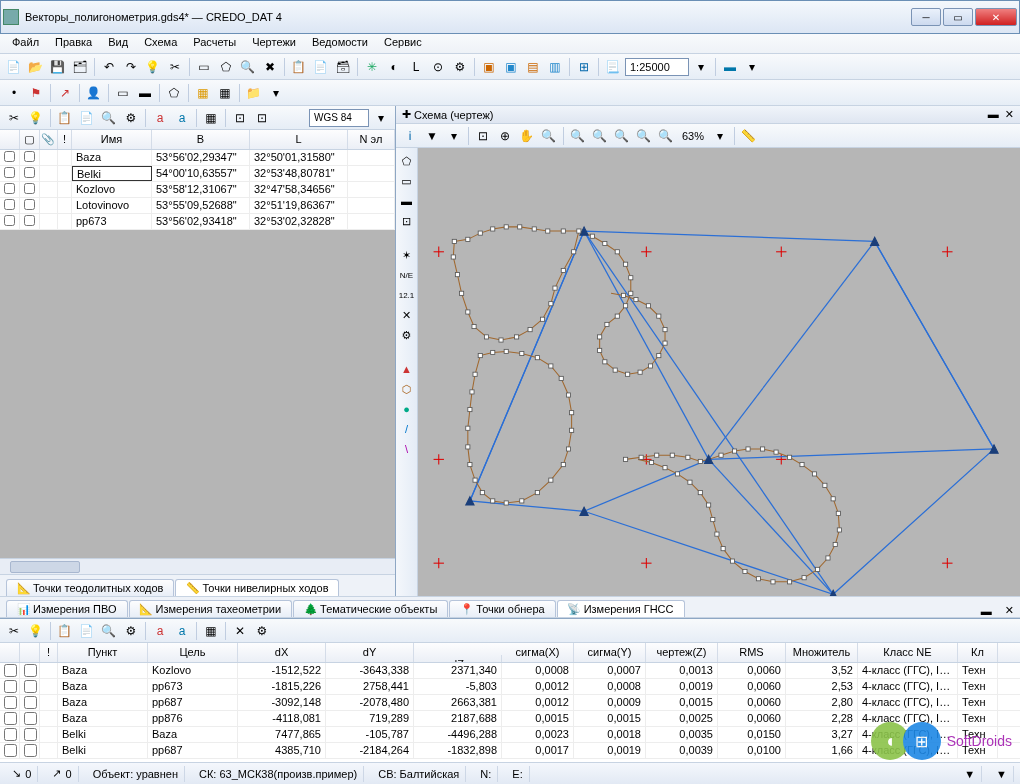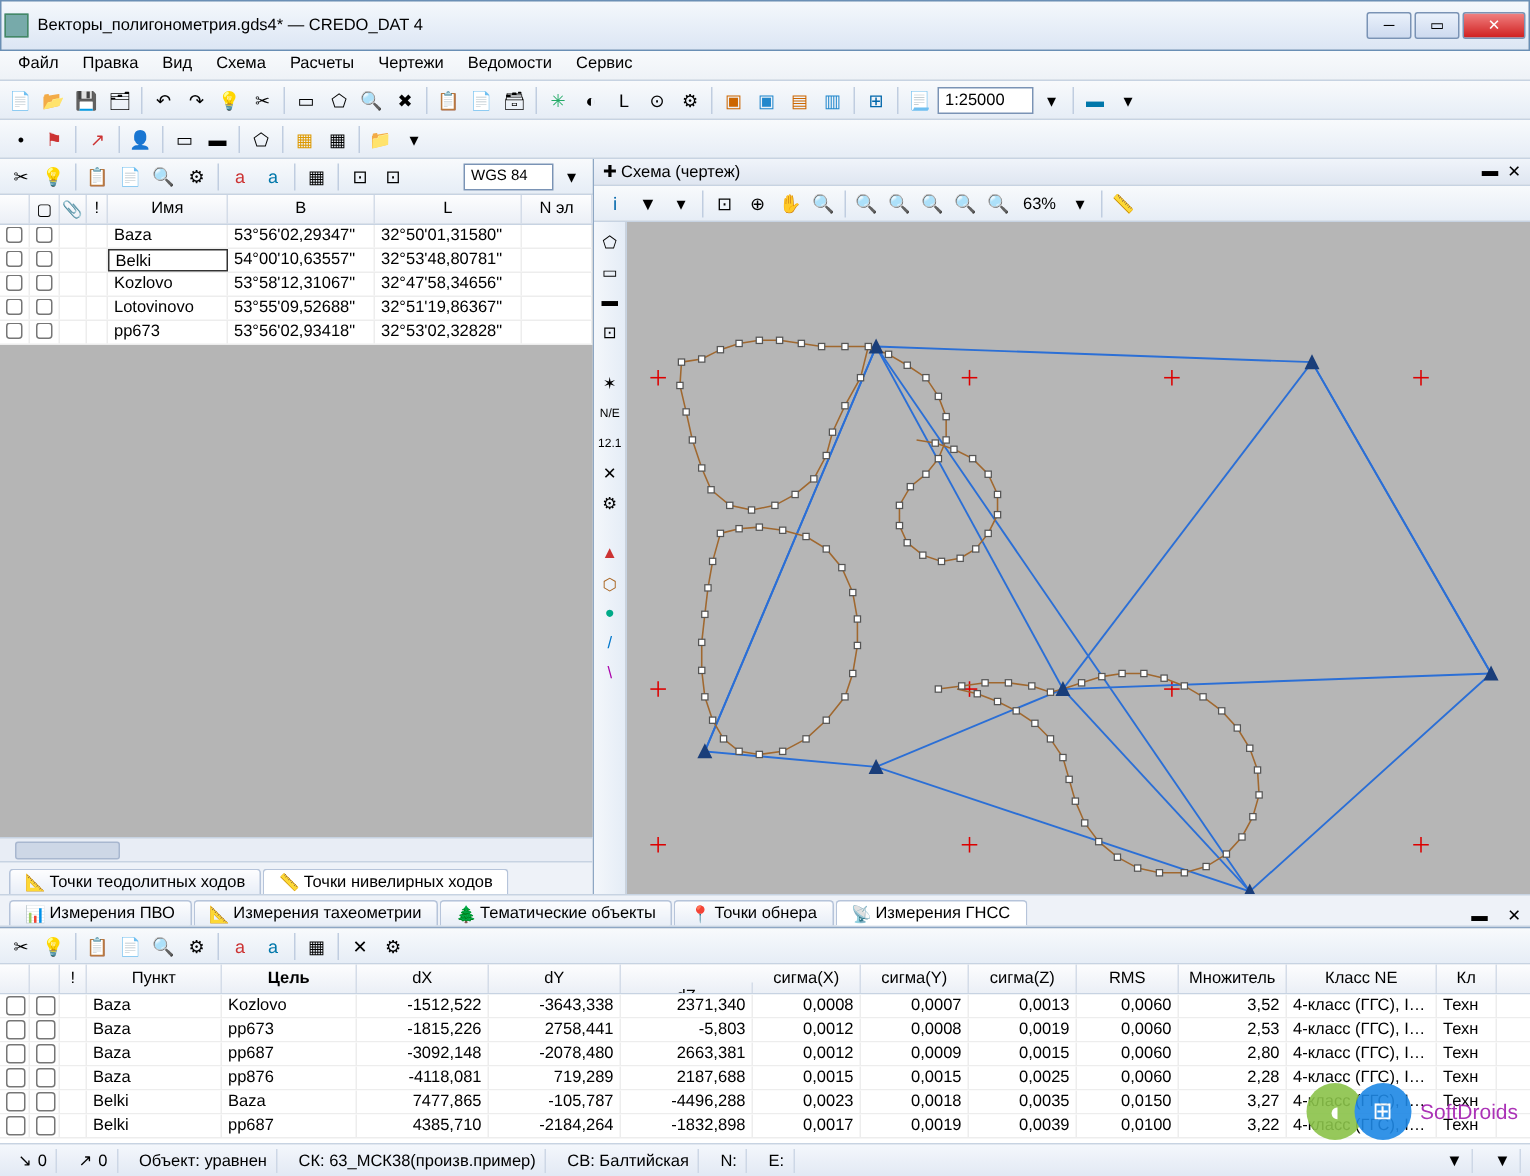--- a/index.html
+++ b/index.html
@@ -520,27 +520,27 @@
     <div class="tool-btn">▦</div>
     <div class="sep"></div>
     <div class="tool-btn">✕</div>
     <div class="tool-btn">⚙</div>
   </div>
   <div class="bot-grid-hdr" id="bot-hdr">
       <div class="bgc" style="width: 20px;"></div>
       <div class="bgc" style="width: 20px;"></div>
       <div class="bgc" style="width: 18px;">!</div>
       <div class="bgc" style="width: 90px;">Пункт</div>
-      <div class="bgc" style="width: 90px; font-weight: bold;">Цель</div>
+      <div class="bgc" style="width: 90px;">Цель</div>
       <div class="bgc" style="width: 88px;">dX</div>
       <div class="bgc" style="width: 88px;">dY</div>
       <div class="bgc" style="width: 88px; margin-top: 12px;">dZ</div>
       <div class="bgc" style="width: 72px;">сигма(X)</div>
       <div class="bgc" style="width: 72px;">сигма(Y)</div>
-      <div class="bgc" style="width: 72px;">сигма(Z)</div>
+      <div class="bgc" style="width: 72px;">чертеж(Z)</div>
       <div class="bgc" style="width: 68px;">RMS</div>
       <div class="bgc" style="width: 72px;">Множитель</div>
       <div class="bgc" style="width: 100px; text-align: center;">Класс NE</div>
       <div class="bgc" style="width: 40px;">Кл</div>
     </div>
   <div class="bot-grid-body" id="bot-body">
       <div class="grid-row">
         <div class="brc" style="width:20px"><input type="checkbox" style=""></div>
         <div class="brc" style="width:20px"><input type="checkbox" style=""></div>
         <div class="brc" style="width:18px"></div>
@@ -631,21 +631,21 @@
         <div class="brc" style="width:18px"></div>
         <div class="brc l" style="width:90px">Belki</div>
         <div class="brc l" style="width:90px">pp687</div>
         <div class="brc" style="width:88px">4385,710</div>
         <div class="brc" style="width:88px">-2184,264</div>
         <div class="brc" style="width:88px">-1832,898</div>
         <div class="brc" style="width:72px">0,0017</div>
         <div class="brc" style="width:72px">0,0019</div>
         <div class="brc" style="width:72px">0,0039</div>
         <div class="brc" style="width:68px">0,0100</div>
-        <div class="brc" style="width:72px">3,22</div>
+        <div class="brc" style="width:72px">1,66</div>
         <div class="brc l" style="width:100px">4-класс (ГГС), I…</div>
         <div class="brc l" style="width:40px">Техн</div>
       </div>
     </div>
   <div class="scroll-h"></div>
 </div>
 
 <div class="status-bar">
   <div class="seg">
       <span>↘</span>

